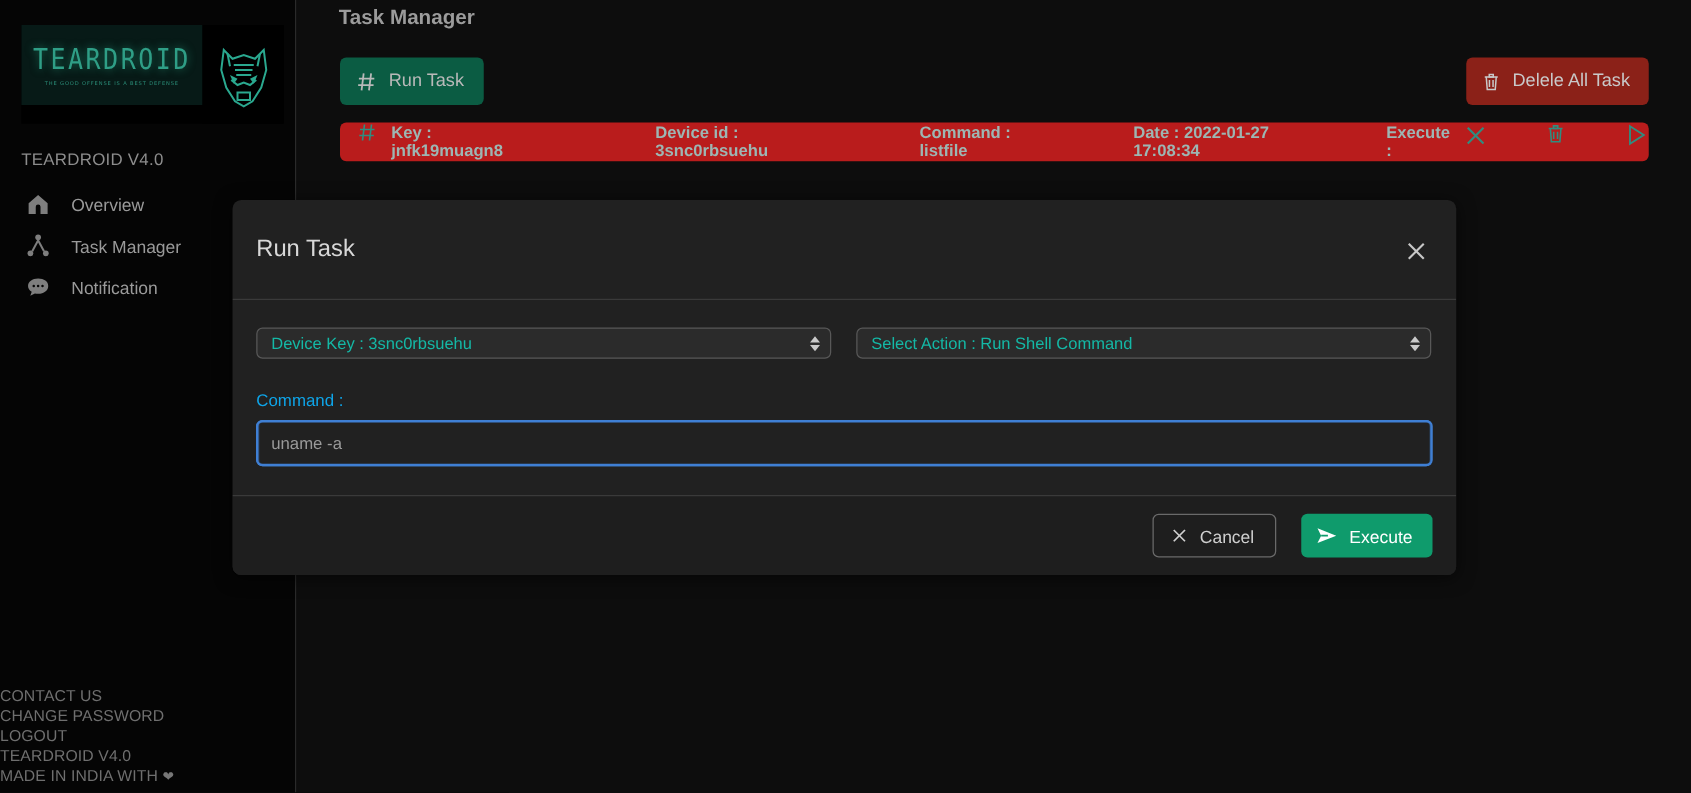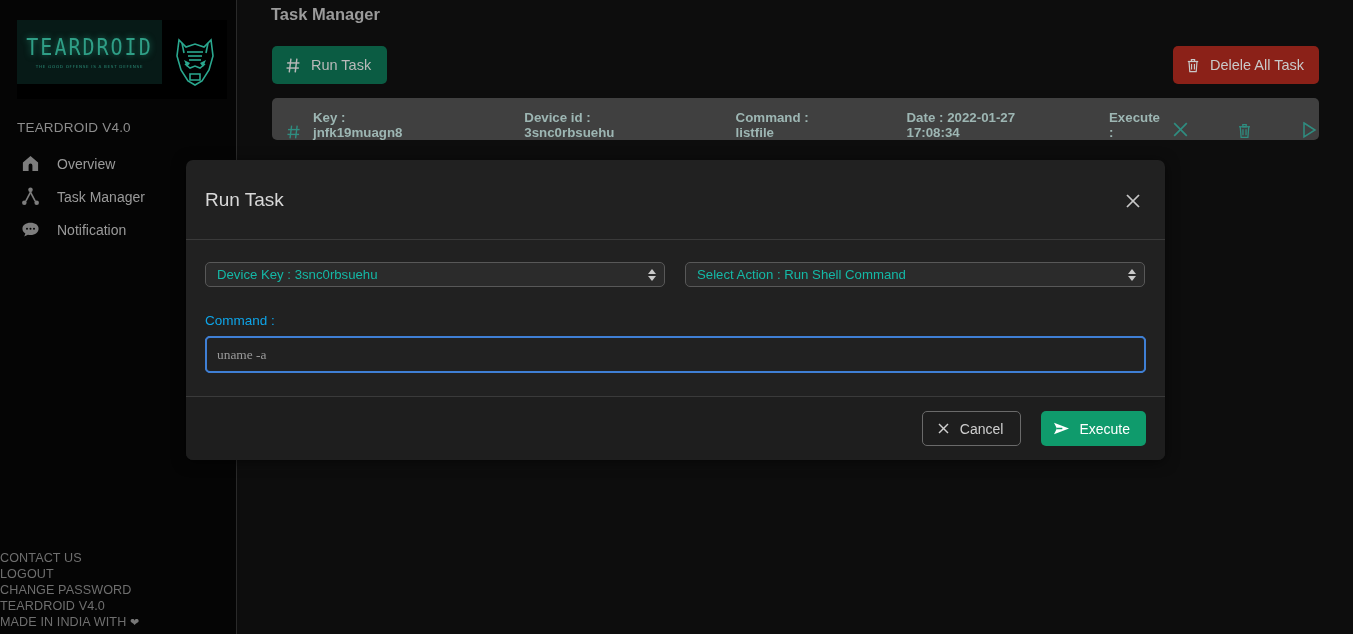--- a/index.html
+++ b/index.html
@@ -169,25 +169,25 @@
     font-size: 14.5px;
     color: #c9c9c9;
     font-family: "Liberation Sans", sans-serif;
   }
 
   
   .task-row {
     position: absolute;
     left: 35px; top: 98px;
     width: 1047px;
-    height: 42px;
-    background: #404040;
-    border-radius: 5px;
-    display: flex;
-    align-items: flex-end;
+    height: 31px;
+    background: #b91c1c;
+    border-radius: 5px;
+    display: flex;
+    align-items: flex-start;
     color: #9db6b3;
     font-size: 13.3px;
     font-weight: bold;
   }
   .tr-hash { margin-left: 14px; color: #2f8d80; display:flex; align-items:center; }
   .tr-key  { margin-left: 11px; }
   .tr-dev  { margin-left: 110px; }
   .tr-cmd  { margin-left: 82px; }
   .tr-date { margin-left: 78px; }
   .tr-comp { margin-left: 69px; }
@@ -282,21 +282,21 @@
     margin-top: 8px;
     width: 941px;
     height: 37px;
     background: #212121;
     border: 1px solid #4a90e2;
     outline: 2px solid #3f7fd4;
     outline-offset: -2px;
     border-radius: 5px;
     color: #fdba74;
     font-size: 13.4px;
-    font-family: Liberation Serif, serif;
+    font-family: Liberation Sans, sans-serif;
     padding: 0 11px;
   }
   .cmd-input::placeholder { color: #9a9a9a; opacity: 1; }
 
   .modal-foot {
     position: absolute;
     left: 0; bottom: 0;
     width: 979px;
     height: 64px;
     background: #1e1e1e;
@@ -405,22 +405,22 @@
             <circle cx="13.7" cy="9.2" r="1.05" fill="#050505"></circle>
           </svg>
         </span>
         <span class="nav-label">Notification</span>
       </div>
 
     </nav>
 
     <div class="footer-links">
       <span class="f-link">CONTACT US</span>
+      <span class="f-link">CHANGE PASSWORD</span>
       <span class="f-link">LOGOUT</span>
-      <span class="f-link">CHANGE PASSWORD</span>
       <span class="f-link static">TEARDROID V4.0</span>
       <span class="f-link static">
         <span>MADE IN INDIA WITH</span>
         <span class="heart">❤</span>
       </span>
     </div>
 
   </aside>
 
   <main id="main">

